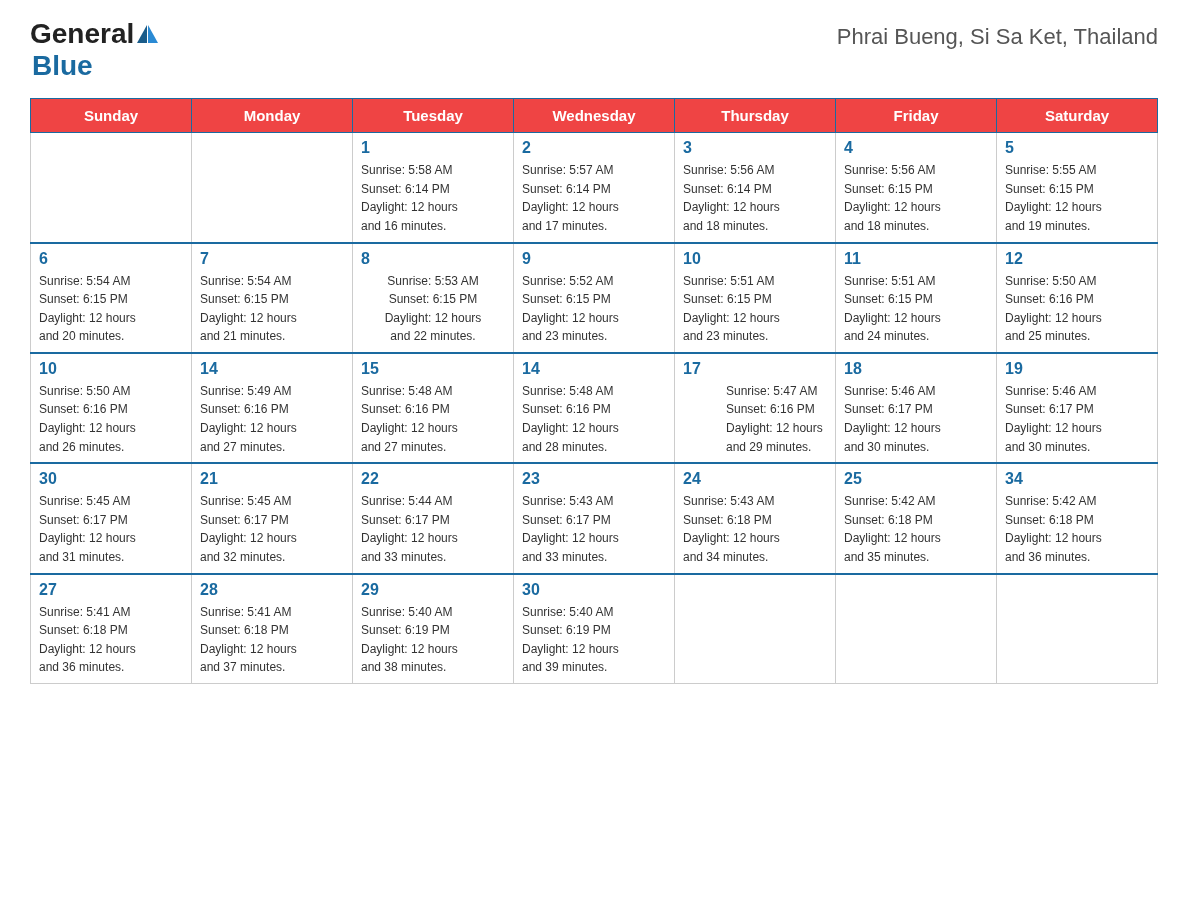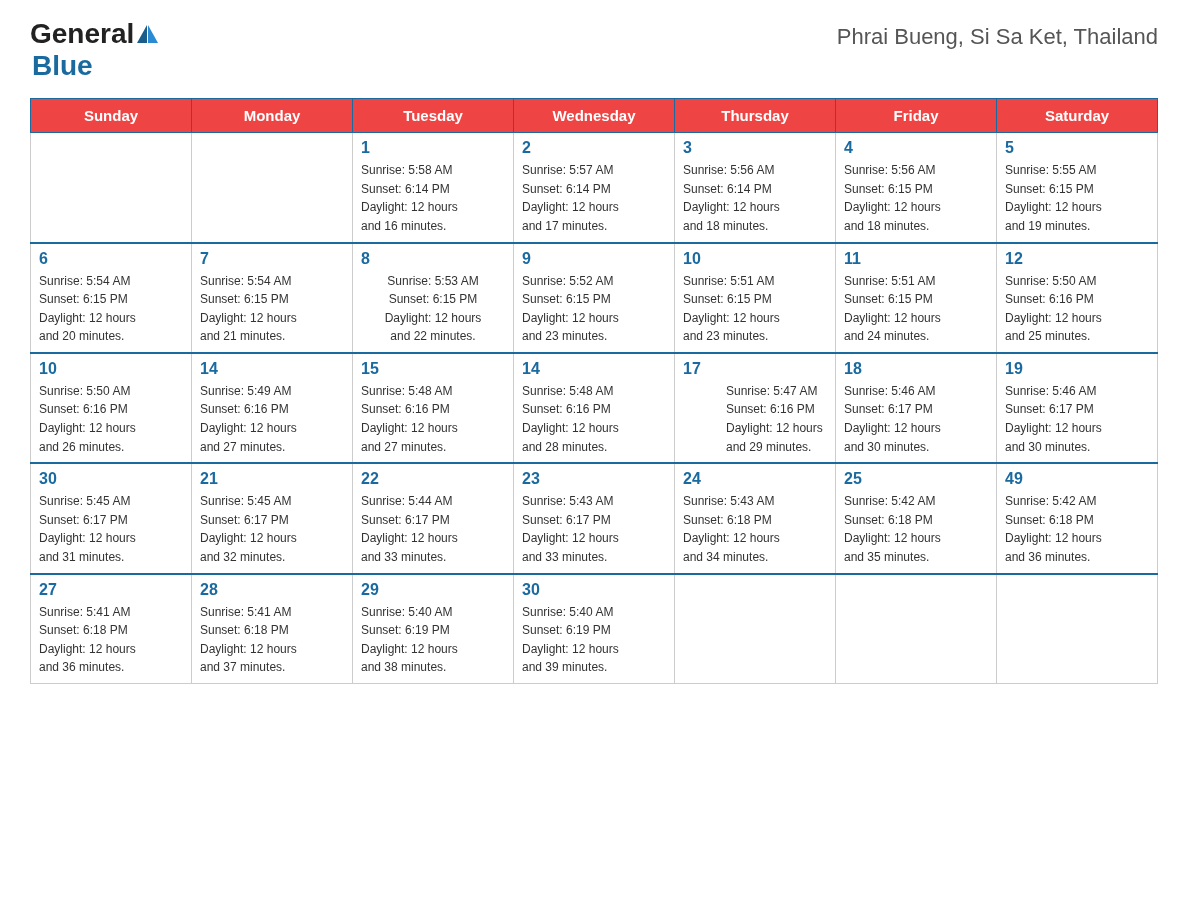--- a/index.html
+++ b/index.html
@@ -326,21 +326,21 @@
 and 34 minutes.</div>
         </td>
         <td>
           <span class="day-num">25</span>
           <div class="day-info" style="white-space: pre-line;">Sunrise: 5:42 AM
 Sunset: 6:18 PM
 Daylight: 12 hours
 and 35 minutes.</div>
         </td>
         <td>
-          <span class="day-num">49</span>
+          <span class="day-num">34</span>
           <div class="day-info" style="white-space: pre-line;">Sunrise: 5:42 AM
 Sunset: 6:18 PM
 Daylight: 12 hours
 and 36 minutes.</div>
         </td>
       </tr>
       <tr class="row-divider">
         <td>
           <span class="day-num">27</span>
           <div class="day-info" style="white-space: pre-line;">Sunrise: 5:41 AM

